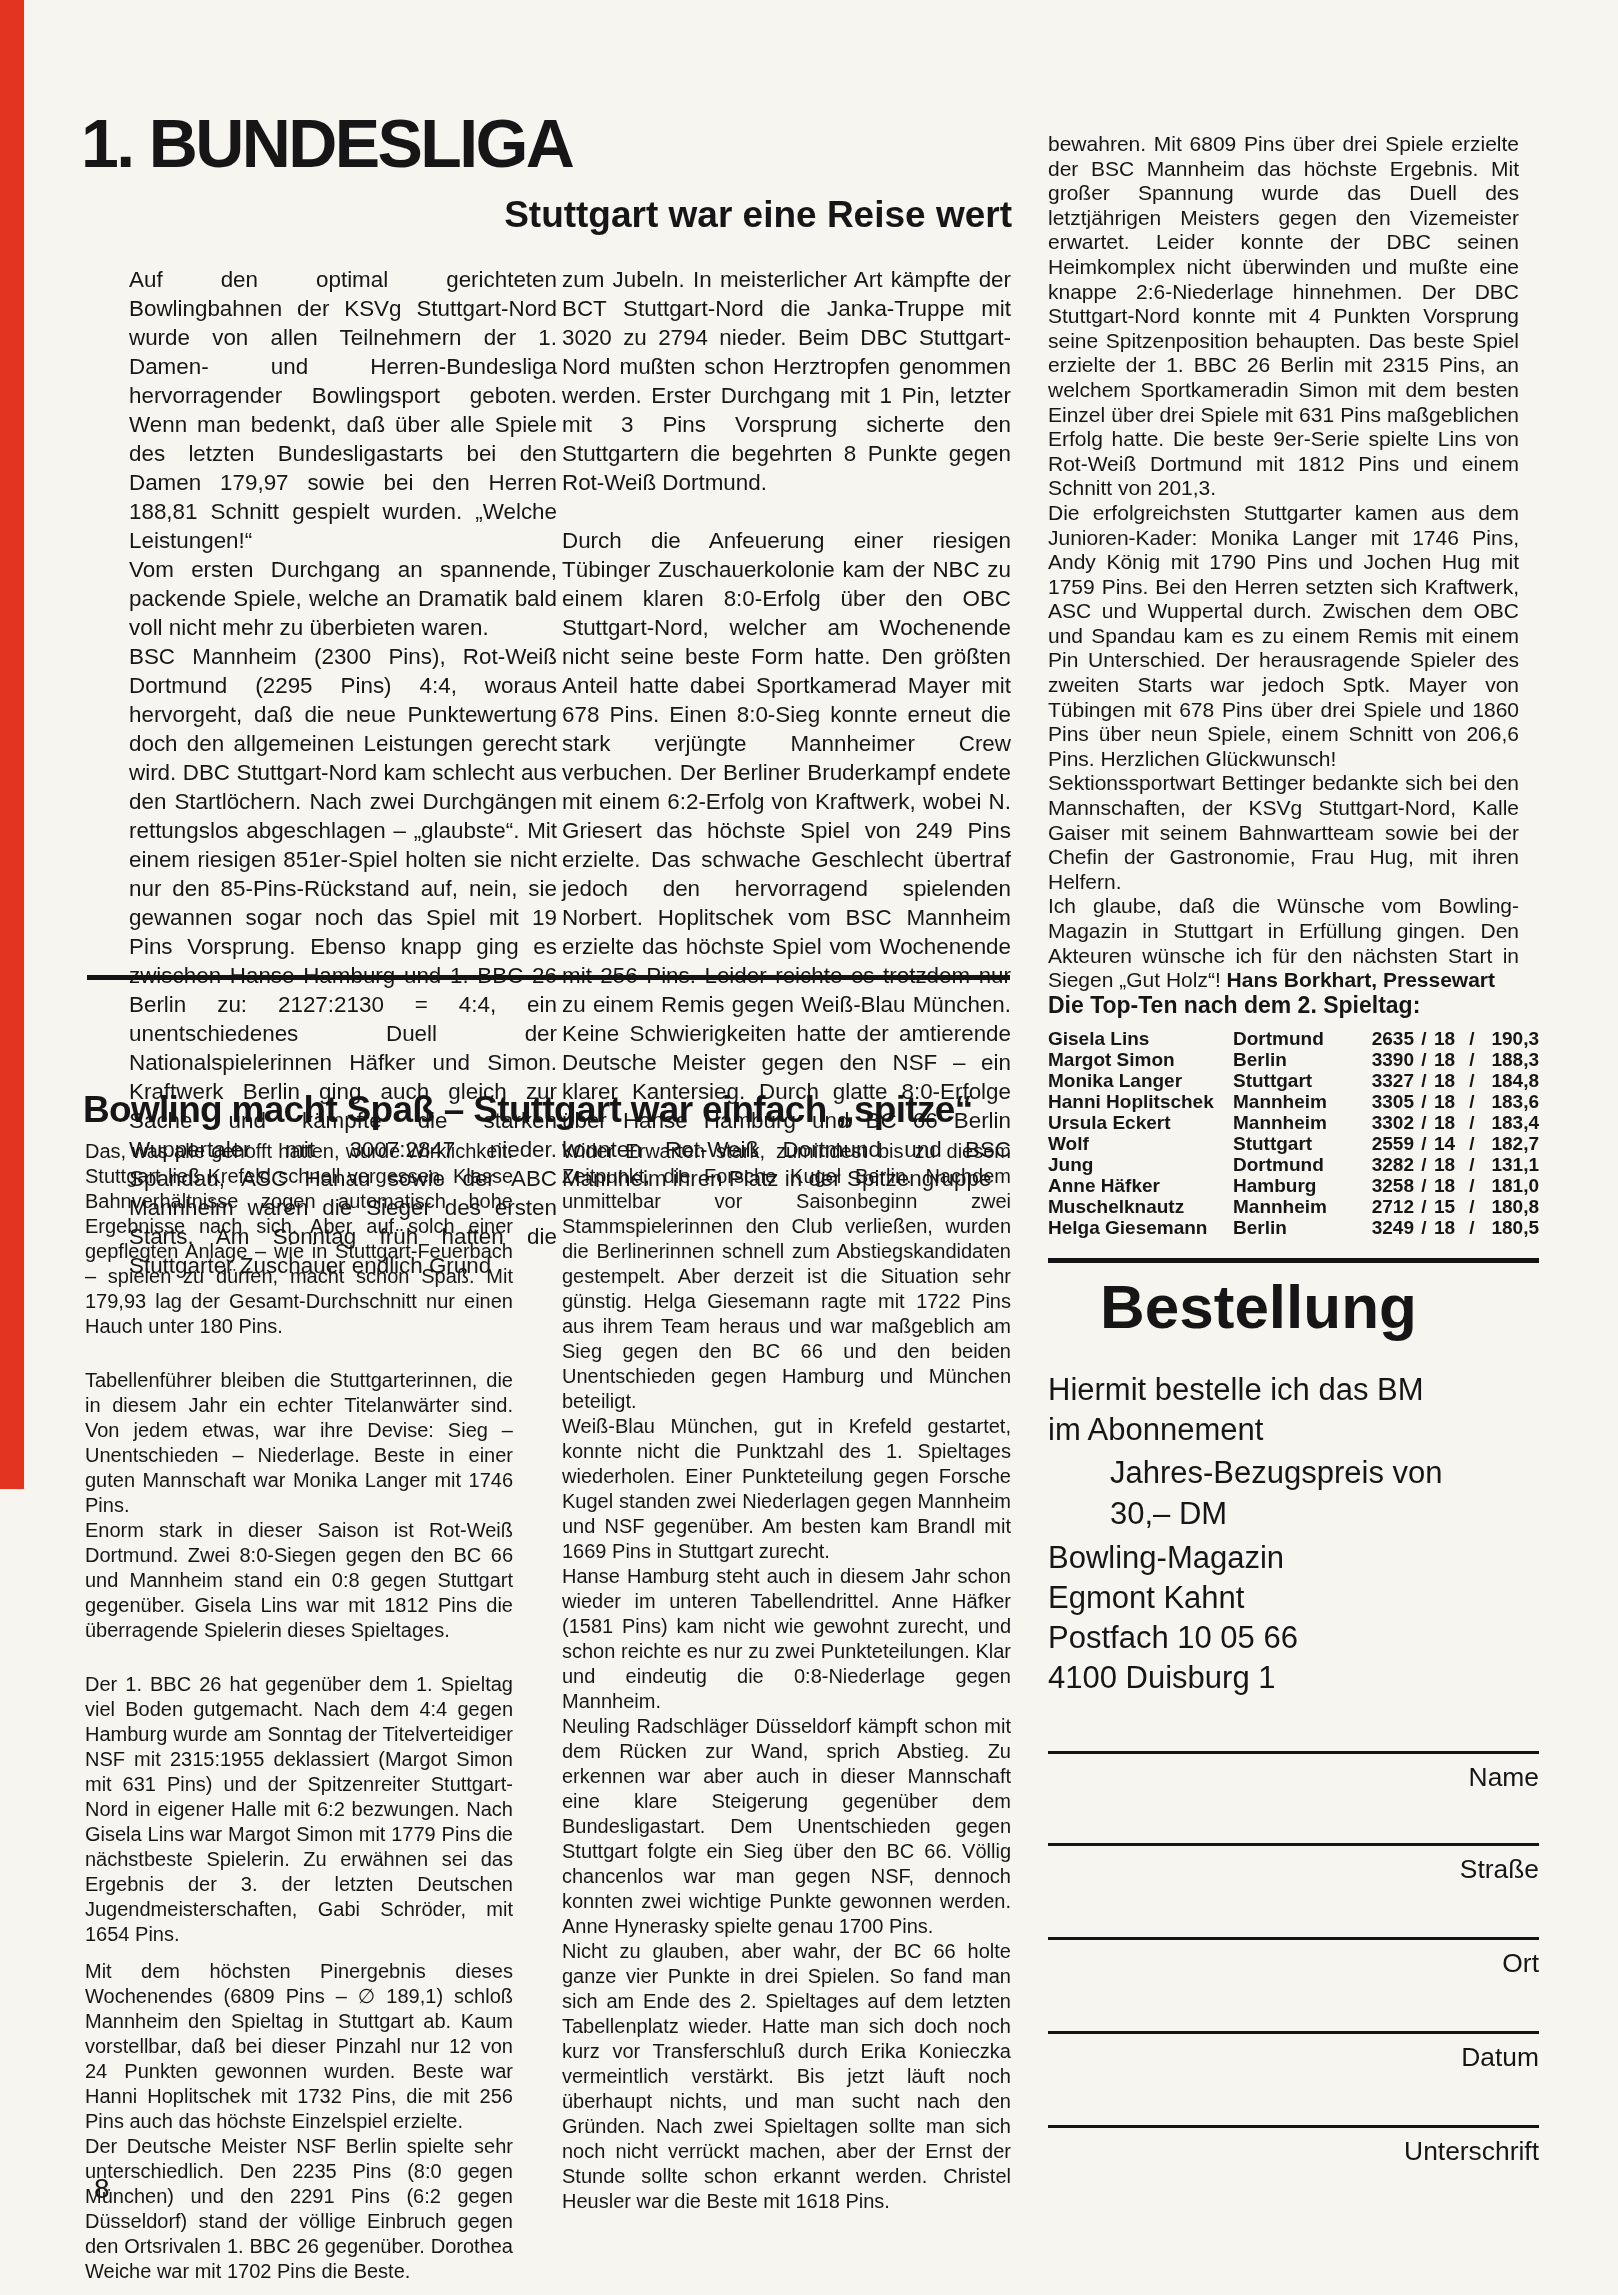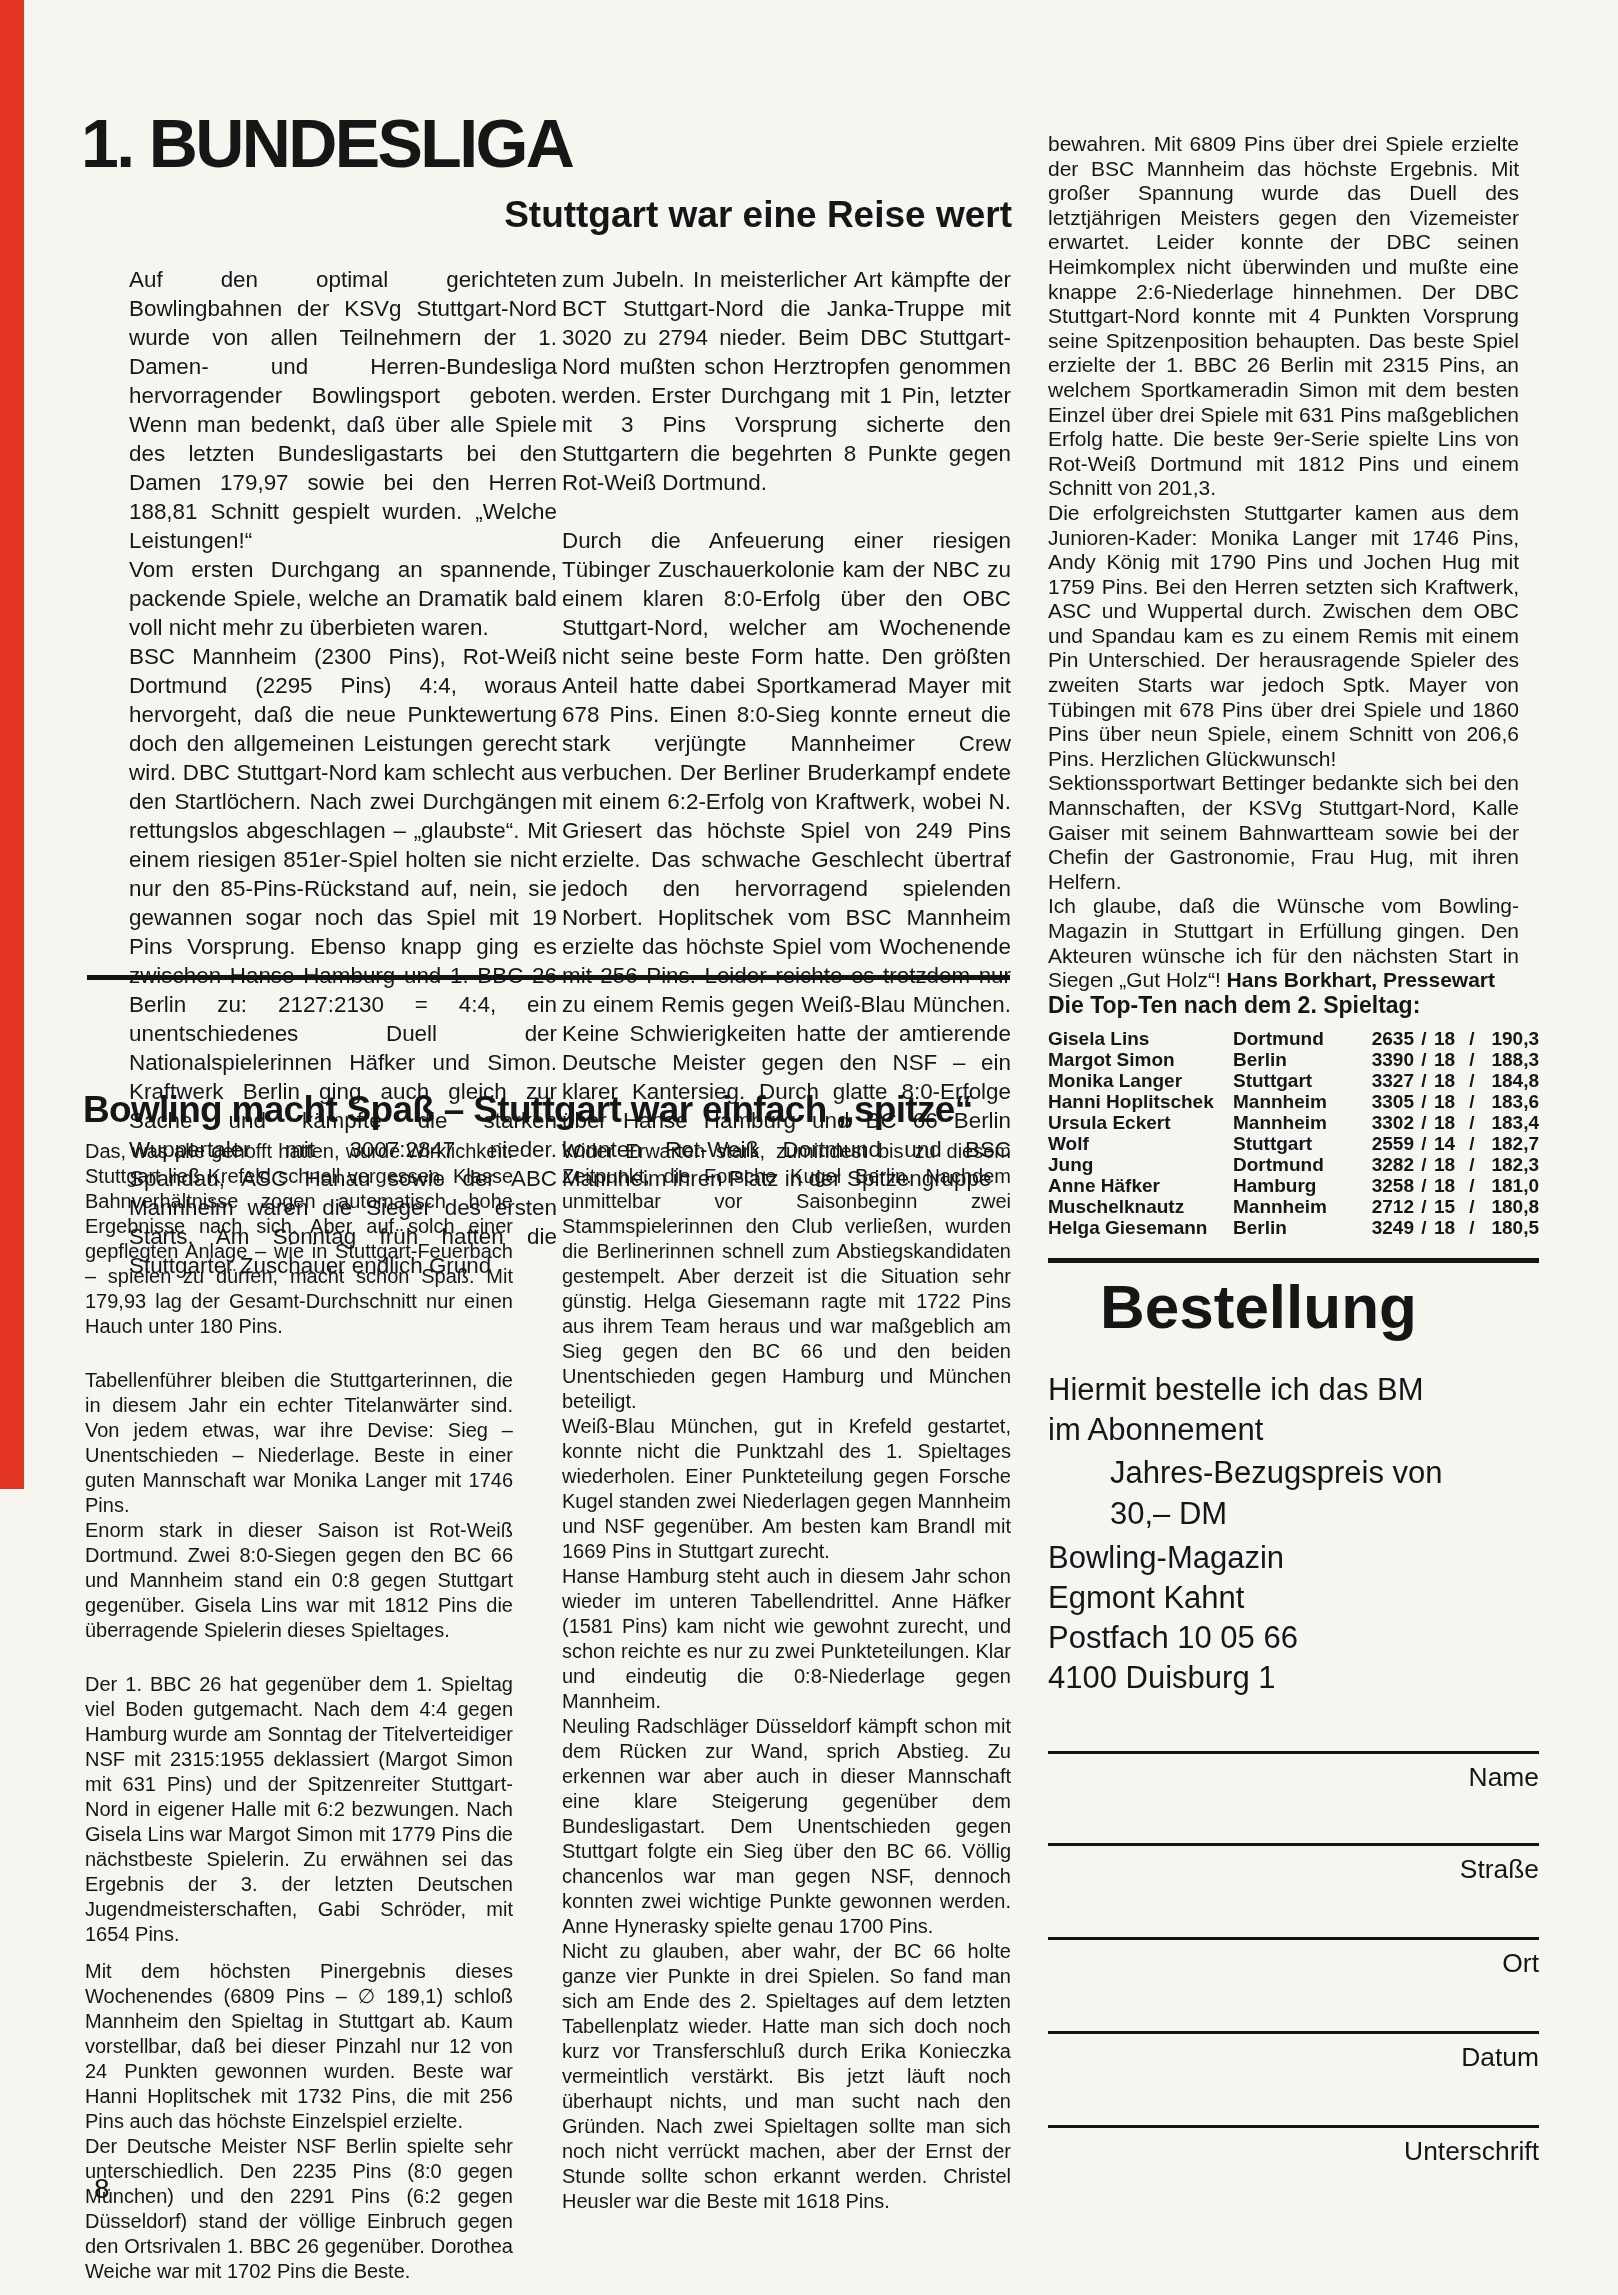--- a/index.html
+++ b/index.html
@@ -164,21 +164,21 @@
       <span class="tt-sl">/</span>
       <span class="tt-avg">182,7</span>
     </div>
     <div class="tt-row">
       <span class="tt-name">Jung</span>
       <span class="tt-city">Dortmund</span>
       <span class="tt-pins">3282</span>
       <span class="tt-sl">/</span>
       <span class="tt-games">18</span>
       <span class="tt-sl">/</span>
-      <span class="tt-avg">182,3</span>
+      <span class="tt-avg">131,1</span>
     </div>
     <div class="tt-row">
       <span class="tt-name">Anne Häfker</span>
       <span class="tt-city">Hamburg</span>
       <span class="tt-pins">3258</span>
       <span class="tt-sl">/</span>
       <span class="tt-games">18</span>
       <span class="tt-sl">/</span>
       <span class="tt-avg">181,0</span>
     </div>

